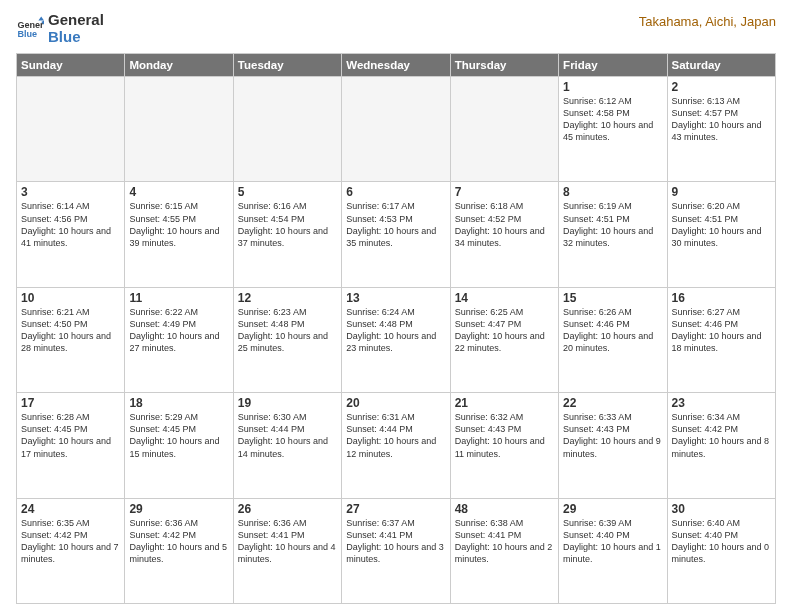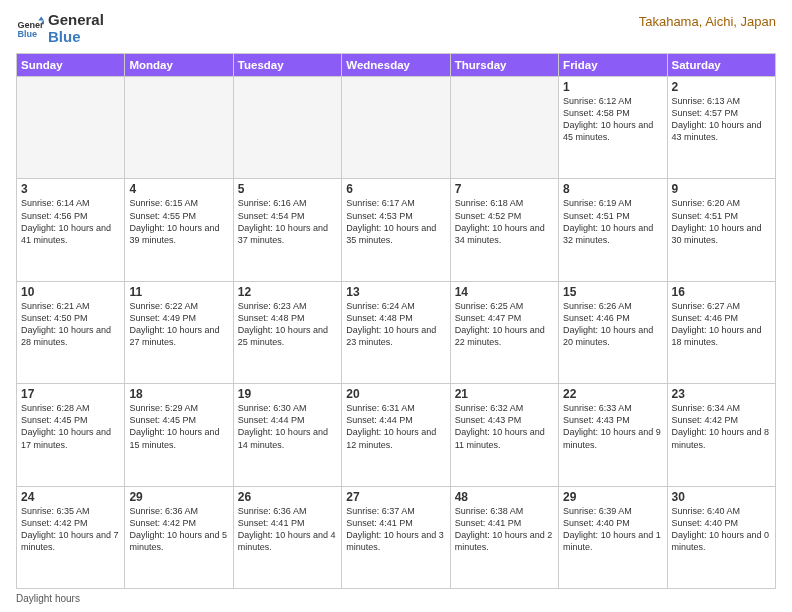--- a/index.html
+++ b/index.html
@@ -46,21 +46,21 @@
       color: #a16207;
       margin-top: 2px;
     }
     .calendar {
       flex: 1;
       border-collapse: collapse;
       width: 100%;
       table-layout: fixed;
     }
     .calendar th {
-      background-color: #8b5cf6;
+      background-color: #737373;
       color: #fff;
       font-size: 11.5px;
       font-weight: bold;
       padding: 5px 4px;
       text-align: left;
       border: 1px solid #ccc;
     }
     .calendar td {
       border: 1px solid #ccc;
       vertical-align: top;
@@ -348,16 +348,13 @@
             <span class="day-num">30</span>
             <div class="day-info">Sunrise: 6:40 AM
 Sunset: 4:40 PM
 Daylight: 10 hours
 and 0 minutes.</div>
           </td>
         </tr>
       </tbody>
   </table>
 
-  <div class="footer-note">
-    <span>Daylight hours</span>
-  </div>
 </div>
 
 </body></html>

